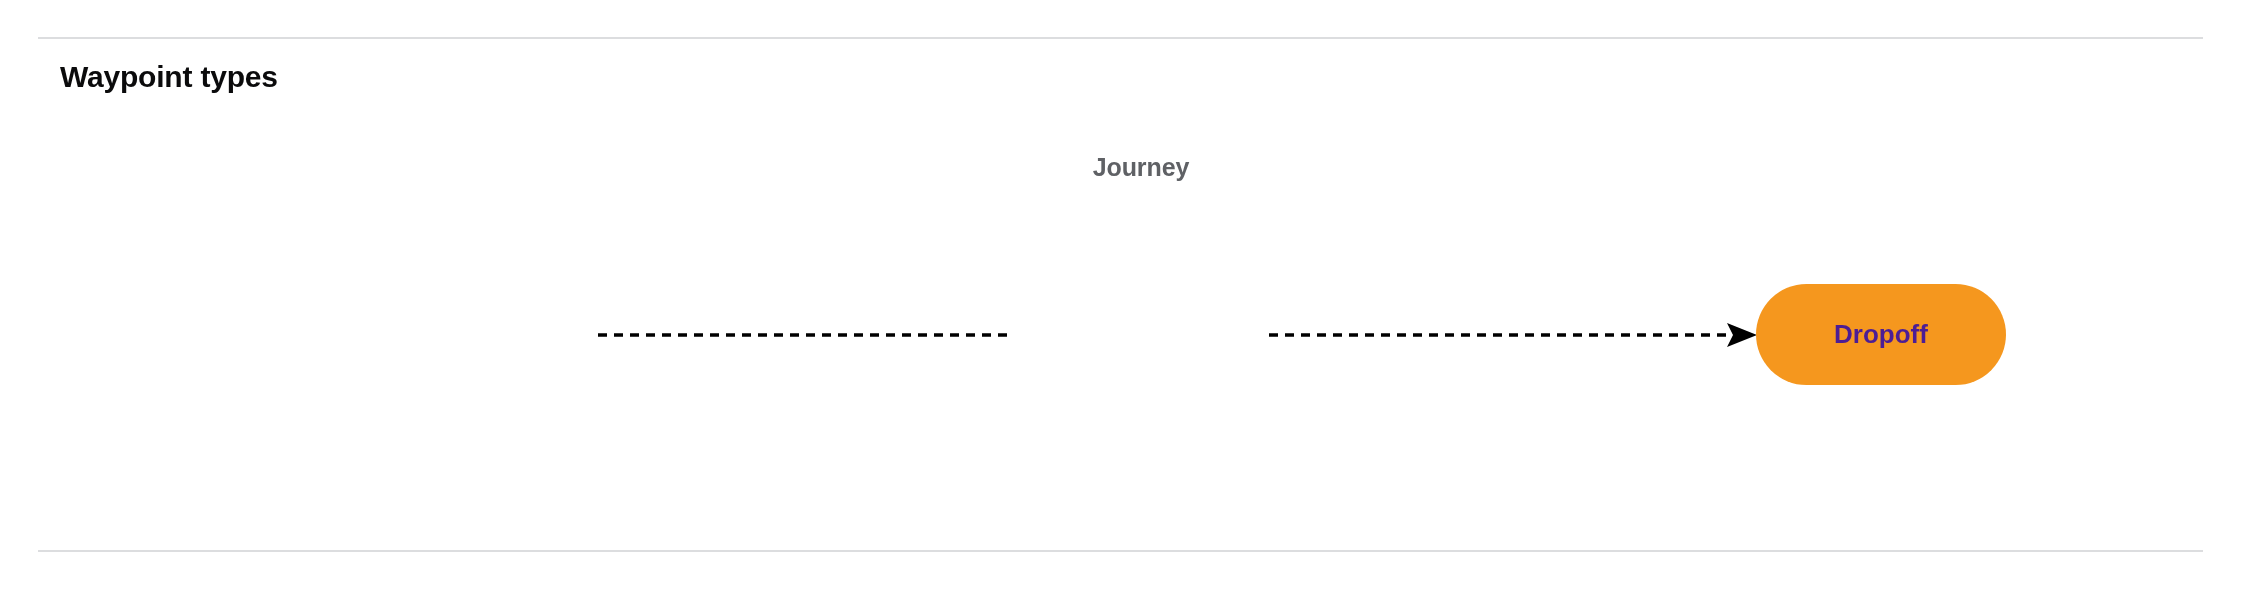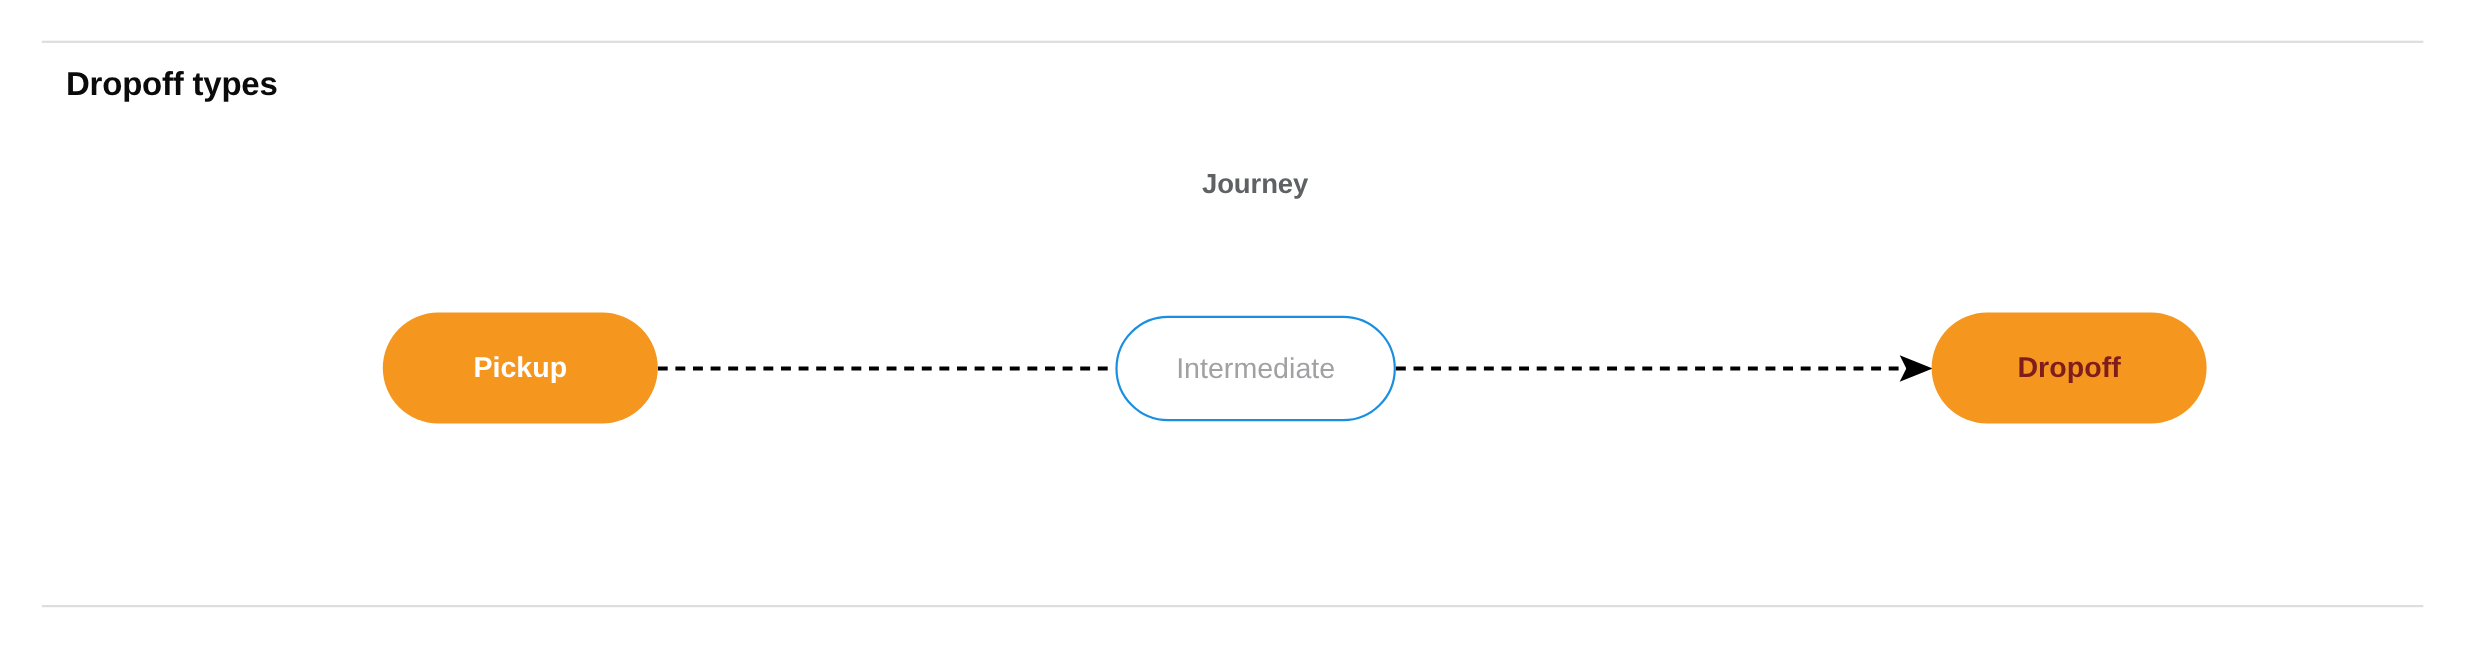--- a/index.html
+++ b/index.html
@@ -77,21 +77,21 @@
     font-size: 26px;
     font-weight: bold;
   }
 
   .node-dropoff {
     left: 1756px;
     top: 284px;
     width: 250px;
     height: 101px;
     background: #f5971e;
-    color: #7f1d1d;
+    color: #4c1d95;
     font-size: 26px;
     font-weight: bold;
   }
 
   .node-intermediate {
     left: 1014px;
     top: 287px;
     width: 255px;
     height: 96px;
     background: #ffffff;
@@ -108,39 +108,33 @@
     width: 2245px;
     height: 592px;
     pointer-events: none;
   }
 </style>
 </head>
 <body>
 
 <div class="rule rule-top"></div>
 
-<div class="page-title">Dropoff types</div>
+<div class="page-title">Waypoint types</div>
 
 <div class="diagram">
 
   <div class="journey-label">Journey</div>
 
   <svg class="connector" viewBox="0 0 2245 592" xmlns="http://www.w3.org/2000/svg">
     <line x1="598" y1="335" x2="1014" y2="335" stroke="#000000" stroke-width="3.5" stroke-dasharray="9 7"></line>
     <line x1="1269" y1="335" x2="1738" y2="335" stroke="#000000" stroke-width="3.5" stroke-dasharray="9 7"></line>
     <polygon points="1757,335 1727,323 1733,335 1727,347" fill="#000000"></polygon>
   </svg>
 
-  <div class="node node-pickup">
-    <span>Pickup</span>
-  </div>
 
-  <div class="node node-intermediate">
-    <span>Intermediate</span>
-  </div>
 
   <div class="node node-dropoff">
     <span>Dropoff</span>
   </div>
 
 </div>
 
 <div class="rule rule-bottom"></div>
 
 </body></html>

